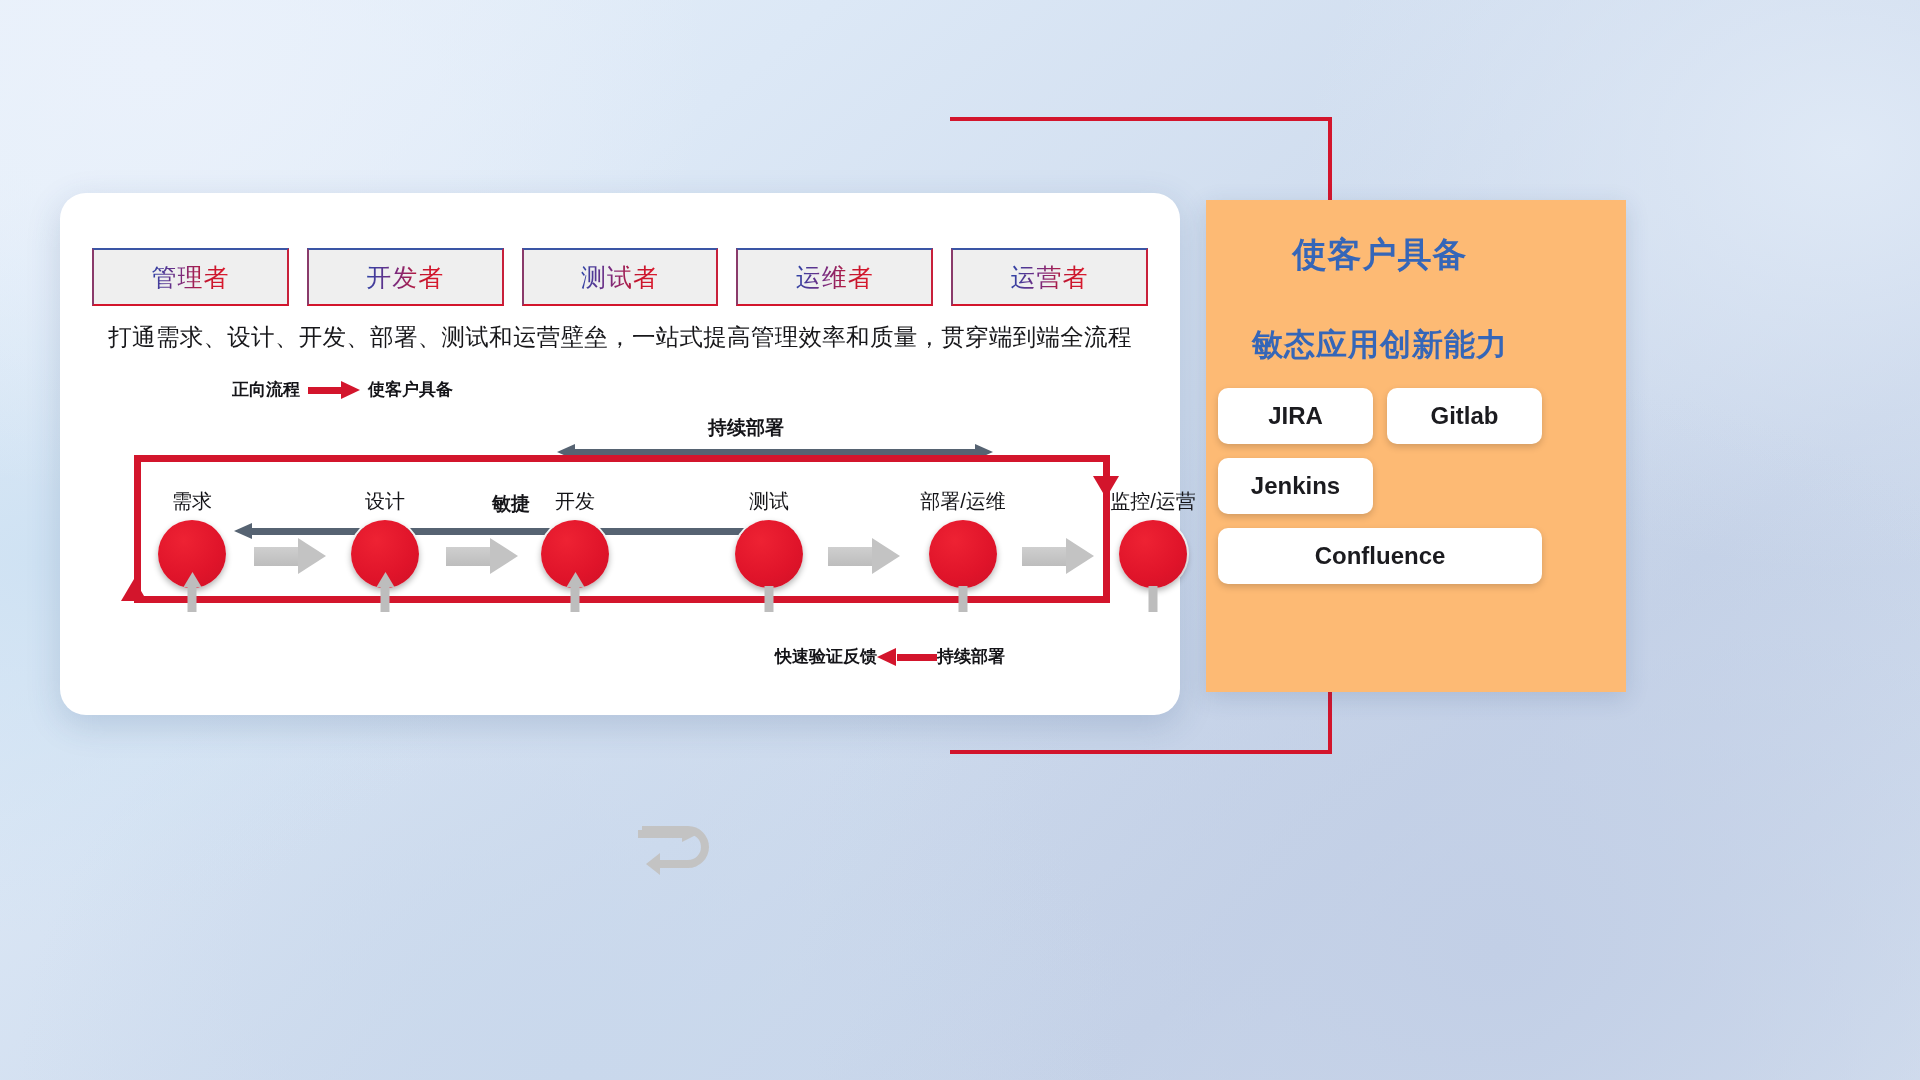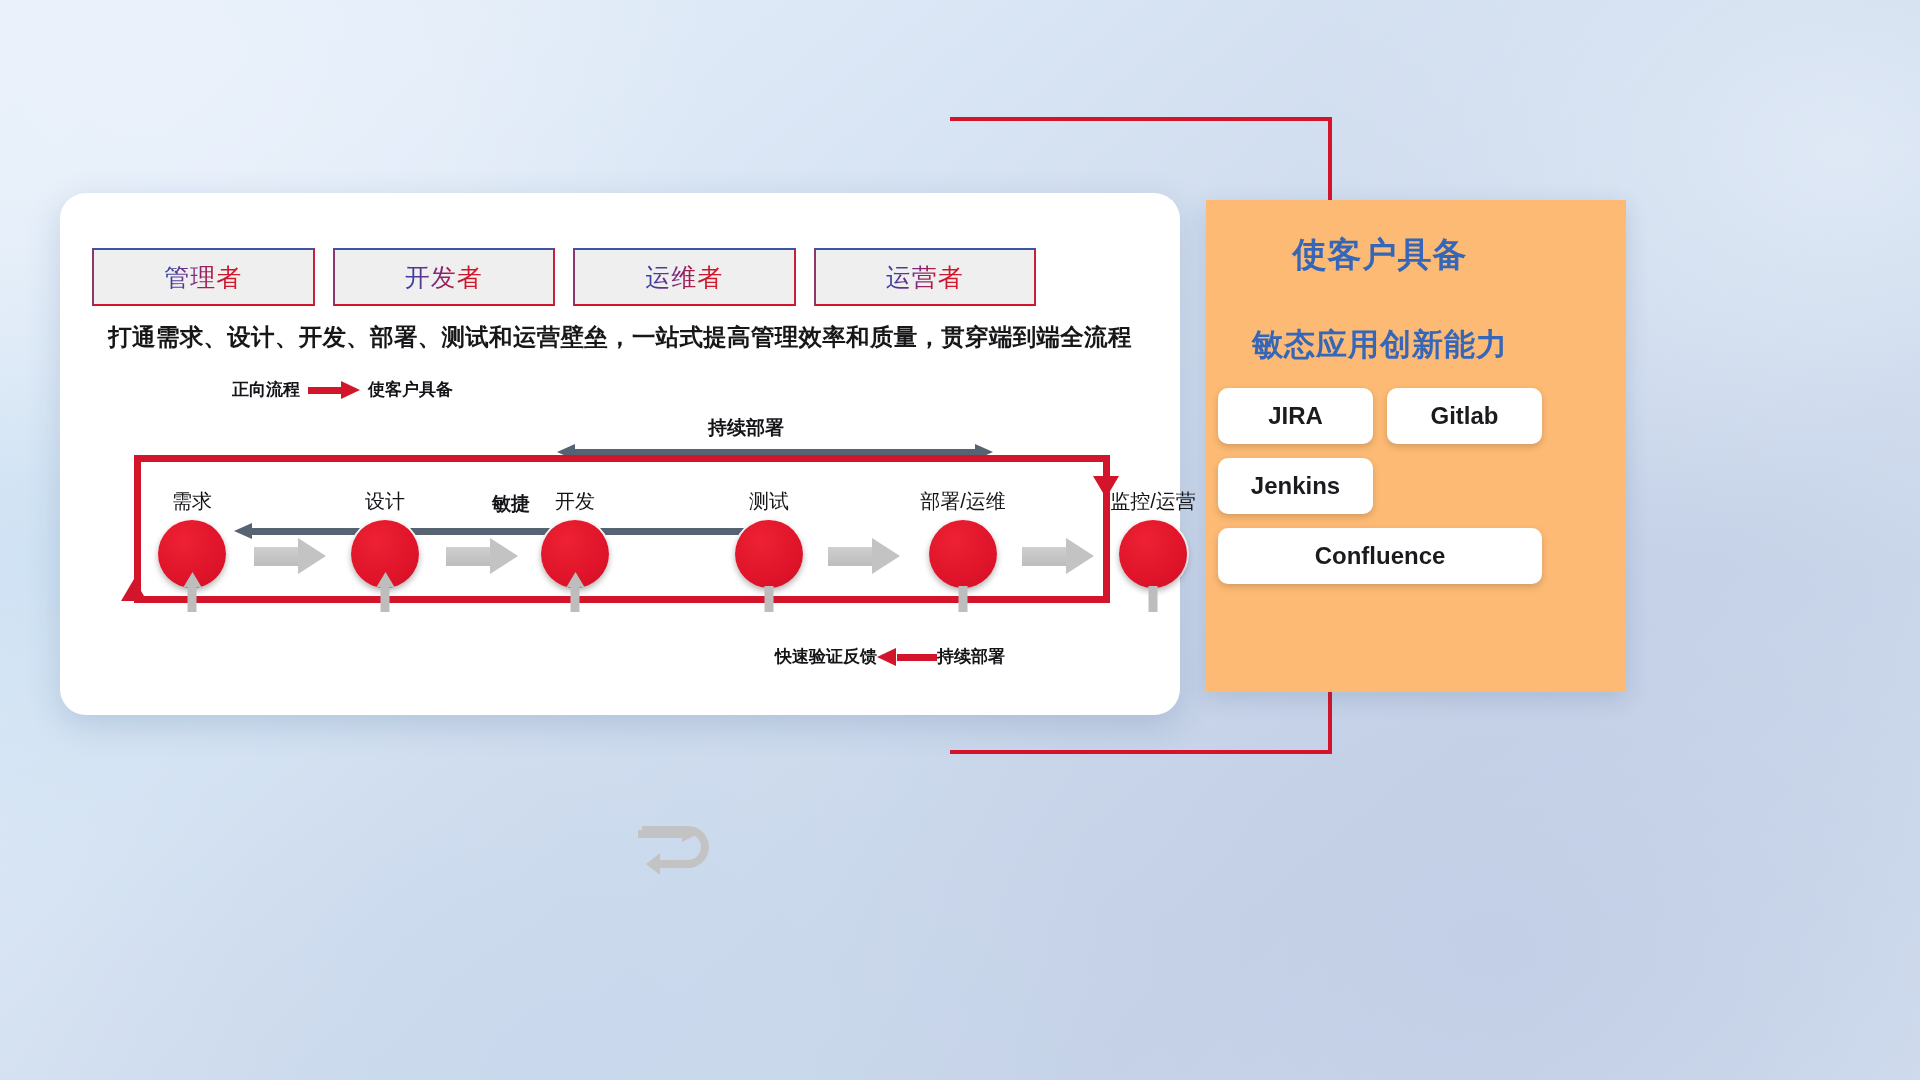--- a/index.html
+++ b/index.html
@@ -30,21 +30,21 @@
 
   
   #card{
     position:absolute;left:60px;top:193px;width:1120px;height:522px;
     background:#fff;border-radius:26px;
     box-shadow:0 10px 34px rgba(40,70,120,.18);
   }
 
   
   #roles{
-    position:absolute;left:32px;top:55px;width:944px;height:58px;
+    position:absolute;left:32px;top:55px;width:1056px;height:58px;
     display:flex;gap:18px;
   }
   .role-box{
     flex:1;position:relative;background:#efefef;
     display:flex;align-items:center;justify-content:center;
     border-top:2.5px solid #3a55a5;
     border-left:2px solid #8a3a6a;
     border-right:2px solid #c8203a;
     border-bottom:2.5px solid #d3152c;
     box-sizing:border-box;
@@ -52,21 +52,21 @@
   .role-label{
     font-size:25px;font-weight:400;
     background:linear-gradient(95deg,#2b44a8 0%,#7a2a7e 38%,#c5152c 72%,#e01b2e 100%);
     -webkit-background-clip:text;background-clip:text;color:transparent;
     white-space:nowrap;letter-spacing:1px;
   }
 
   
   #tagline{
     position:absolute;left:0;top:128px;width:1120px;text-align:center;
-    font-size:23.5px;font-weight:bold;color:#17171a;letter-spacing:.3px;
+    font-size:23.5px;font-weight:normal;color:#17171a;letter-spacing:.3px;
   }
 
   
   #legend-forward{
     position:absolute;left:172px;top:185px;
     display:flex;align-items:center;gap:8px;
     font-size:17px;font-weight:bold;color:#141418;
   }
   .legend-arrow-red{
     width:52px;height:18px;position:relative;
@@ -200,20 +200,23 @@
 <div id="red-bracket"></div>
 
 <div id="card">
 
   <div id="roles">
     <div class="role-box">
       <span class="role-label">管理者</span>
     </div>
     <div class="role-box">
       <span class="role-label">开发者</span>
+    </div>
+    <div class="role-box">
+      <span class="role-label">测试者</span>
     </div>
     <div class="role-box">
       <span class="role-label">运维者</span>
     </div>
     <div class="role-box">
       <span class="role-label">运营者</span>
     </div>
   </div>
 
   <div id="tagline">打通需求、设计、开发、部署、测试和运营壁垒，一站式提高管理效率和质量，贯穿端到端全流程</div>

